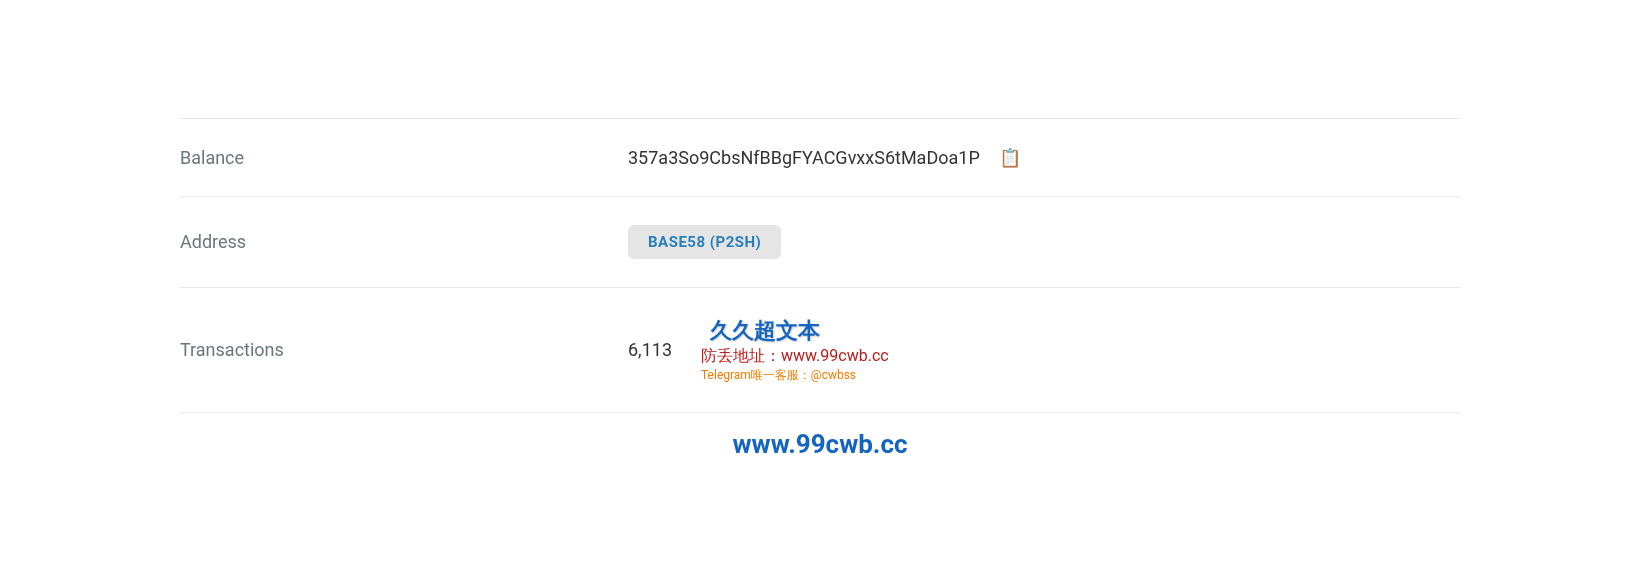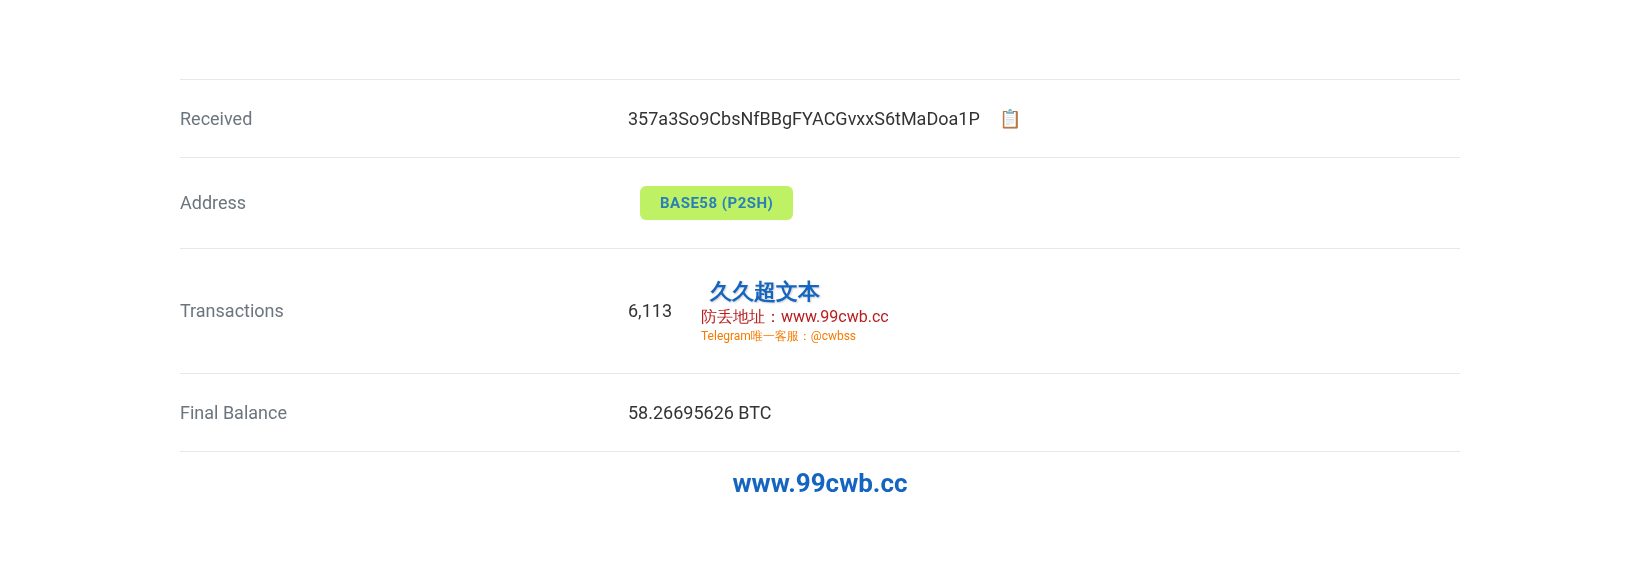--- a/index.html
+++ b/index.html
@@ -65,28 +65,27 @@
     .clipboard-icon {
       cursor: pointer;
       color: #666;
       font-size: 18px;
       display: inline-flex;
       align-items: center;
     }
 
     .format-badge {
       display: inline-block;
-      background-color: #bef264;
+      background-color: #e5e5e5;
       color: #2980b9;
       font-weight: 700;
       font-size: 15px;
       padding: 8px 20px;
       border-radius: 6px;
       letter-spacing: 0.5px;
-      margin-left: 12px;
     }
 
     .transactions-cell {
       display: flex;
       align-items: center;
       gap: 29px;
       position: relative;
     }
 
     .transactions-number {
@@ -131,21 +130,21 @@
     }
   </style>
 </head>
 <body>
 
 <div class="container">
   <table class="info-table">
     <tbody>
 
       <tr class="info-row">
-        <td class="label-cell">Received</td>
+        <td class="label-cell">Balance</td>
         <td class="value-cell">
           <div class="address-value">
             <span>357a3So9CbsNfBBgFYACGvxxS6tMaDoa1P</span>
             <span class="clipboard-icon">📋</span>
           </div>
         </td>
       </tr>
 
       <tr class="info-row">
         <td class="label-cell">Address</td>
@@ -163,21 +162,17 @@
               <span class="watermark-main">久久超文本</span>
               <span class="watermark-sub">防丢地址：www.99cwb.cc</span>
               <span class="watermark-telegram">Telegram唯一客服：@cwbss</span>
             </div>
           </div>
         </td>
       </tr>
 
 
 
-      <tr class="info-row">
-        <td class="label-cell">Final Balance</td>
-        <td class="value-cell">58.26695626 BTC</td>
-      </tr>
     </tbody>
   </table>
 
   <div class="footer-watermark">www.99cwb.cc</div>
 </div>
 
 </body></html>

